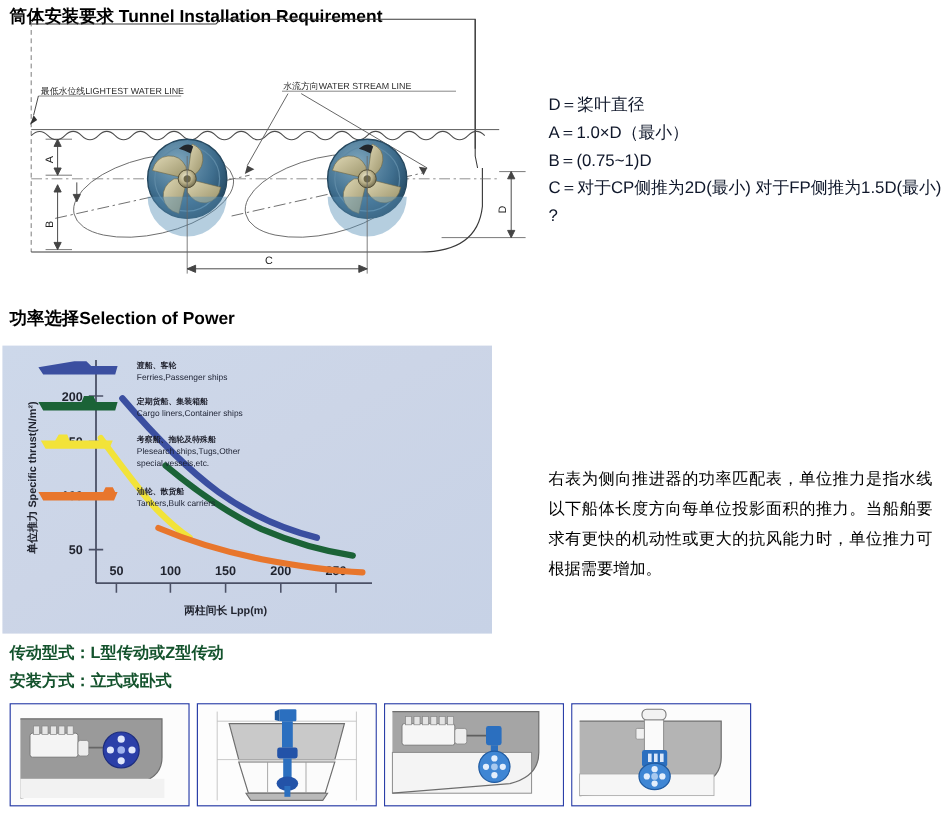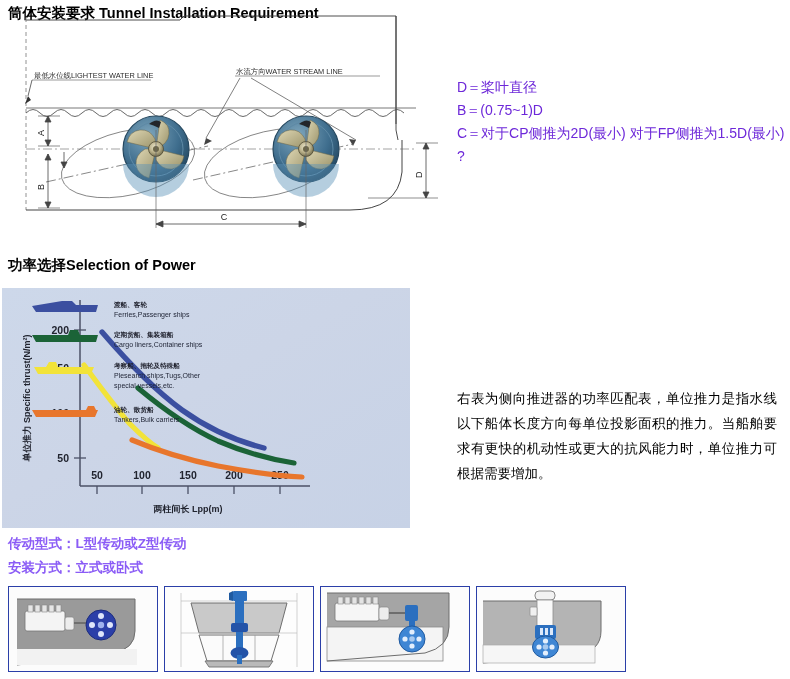--- a/index.html
+++ b/index.html
@@ -24,42 +24,42 @@
     letter-spacing: 0px;
     white-space: nowrap;
   }
   #h-tunnel { left: 8px; top: 4px; }
   #h-power  { left: 8px; top: 256px; }
 
   .subline {
     position: absolute;
     font-size: 13.5px;
     font-weight: bold;
-    color: #8b5cf6;
+    color: #14532d;
     white-space: nowrap;
   }
   #line-drive { left: 8px; top: 535px; }
   #line-mount { left: 8px; top: 559px; }
 
   
   #tunnel-drawing {
     position: absolute;
     left: 8px; top: 12px;
     width: 440px; height: 228px;
   }
   #tunnel-drawing svg { display: block; }
 
   
   #formula-block {
     position: absolute;
     left: 457px; top: 76px;
     width: 330px;
     font-size: 14px;
     line-height: 23px;
-    color: #6d28d9;
+    color: #0f172a;
   }
   #formula-block div { white-space: normal; }
 
   
   #power-chart {
     position: absolute;
     left: 2px; top: 288px;
     width: 408px; height: 240px;
     background: linear-gradient(150deg,#cdd8ea 0%, #ccd5e7 45%, #c7d2e6 100%);
     overflow: hidden;
@@ -256,20 +256,21 @@
         <path d="M418,186 L415,180 L421,180 Z" fill="#444"></path>
         <path d="M408,131 L430,131" stroke-width="0.6"></path>
         <path d="M360,186 L430,186" stroke-width="0.6"></path>
       </g>
       <text x="414" y="166" font-family="Liberation Sans, sans-serif" font-size="9" fill="#222" transform="rotate(-90 414 166)">D</text>
     </svg>
   </div>
 
   <div id="formula-block">
     <div>D＝桨叶直径</div>
+    <div>A＝1.0×D（最小）</div>
     <div>B＝(0.75~1)D</div>
     <div>C＝对于CP侧推为2D(最小) 对于FP侧推为1.5D(最小)</div>
     <div>?</div>
   </div>
 
   <div class="heading" id="h-power">功率选择Selection of Power</div>
 
   <div id="power-chart">
     <svg width="420" height="240" viewBox="0 0 420 240" xmlns="http://www.w3.org/2000/svg">
 

